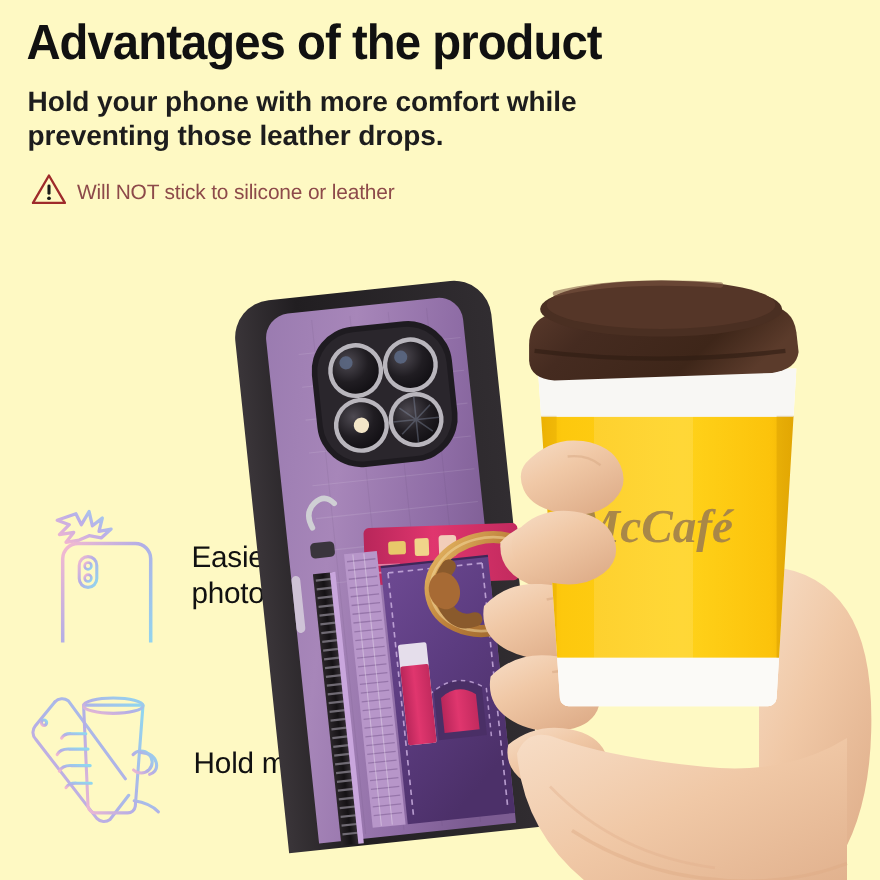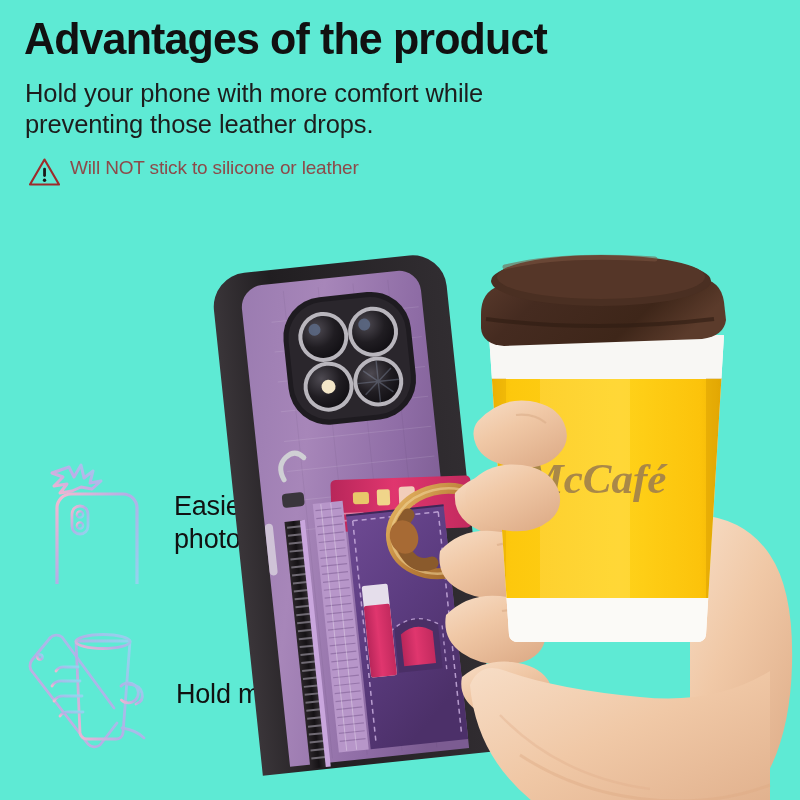--- a/index.html
+++ b/index.html
@@ -1,31 +1,31 @@
 <!DOCTYPE html>
 <html><head>
 <meta charset="utf-8">
 <style>
   html,body{margin:0;padding:0;background:#fff;}
   body{width:800px;height:800px;overflow:hidden;
        font-family:"Liberation Sans","DejaVu Sans",sans-serif;
        -webkit-font-smoothing:antialiased;}
-  #page{position:relative;width:800px;height:800px;background:#5eead4;overflow:hidden;}
+  #page{position:relative;width:800px;height:800px;background:#fef9c3;overflow:hidden;}
 
   
   .headline{position:absolute;left:24px;top:14px;width:700px;
             font-size:45px;line-height:50px;font-weight:bold;color:#111111;
             letter-spacing:-0.9px;white-space:nowrap;
             transform:scaleX(.955);transform-origin:left top;}
   .subline{position:absolute;left:25px;top:78px;width:560px;
-           font-size:25.5px;line-height:31px;font-weight:400;color:#1d1d1d;
+           font-size:25.5px;line-height:31px;font-weight:700;color:#1d1d1d;
            letter-spacing:-0.1px;}
   .subline span{display:block;}
 
-  .warnrow{position:absolute;left:28px;top:157px;display:flex;align-items:flex-start;gap:9px;}
+  .warnrow{position:absolute;left:28px;top:157px;display:flex;align-items:flex-end;gap:9px;}
   .warn-icon{width:33px;height:30px;flex:none;display:block;}
   .warn-text{font-size:19px;color:#8d4a4a;letter-spacing:-0.15px;white-space:nowrap;}
 
   
   .feature{position:absolute;display:flex;align-items:center;}
   .feat-photos{left:34px;top:462px;}
   .feat-hold{left:18px;top:624px;}
   .feat-icon{flex:none;display:block;}
   .feat-label{font-size:27px;line-height:33px;color:#111;letter-spacing:-0.2px;}
   .feat-photos .feat-label{margin-left:22px;}

